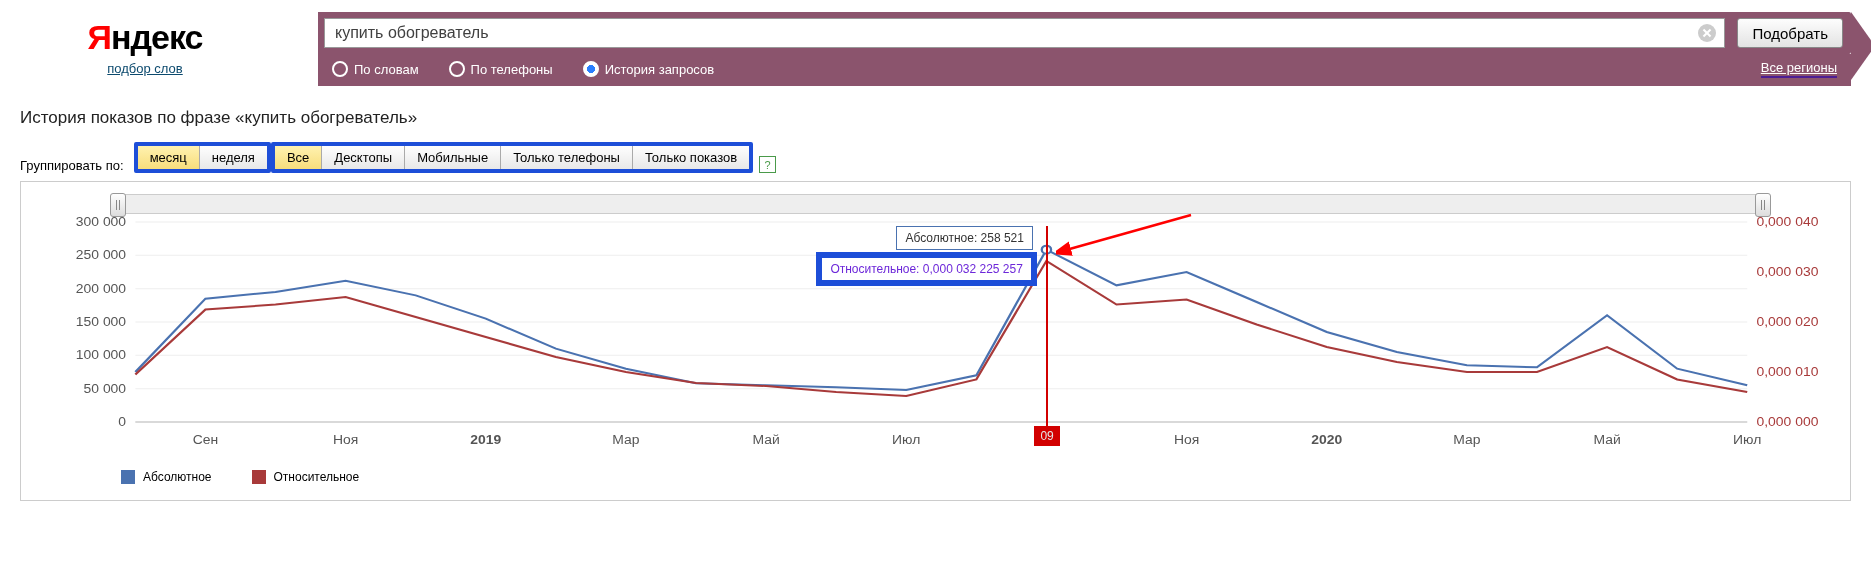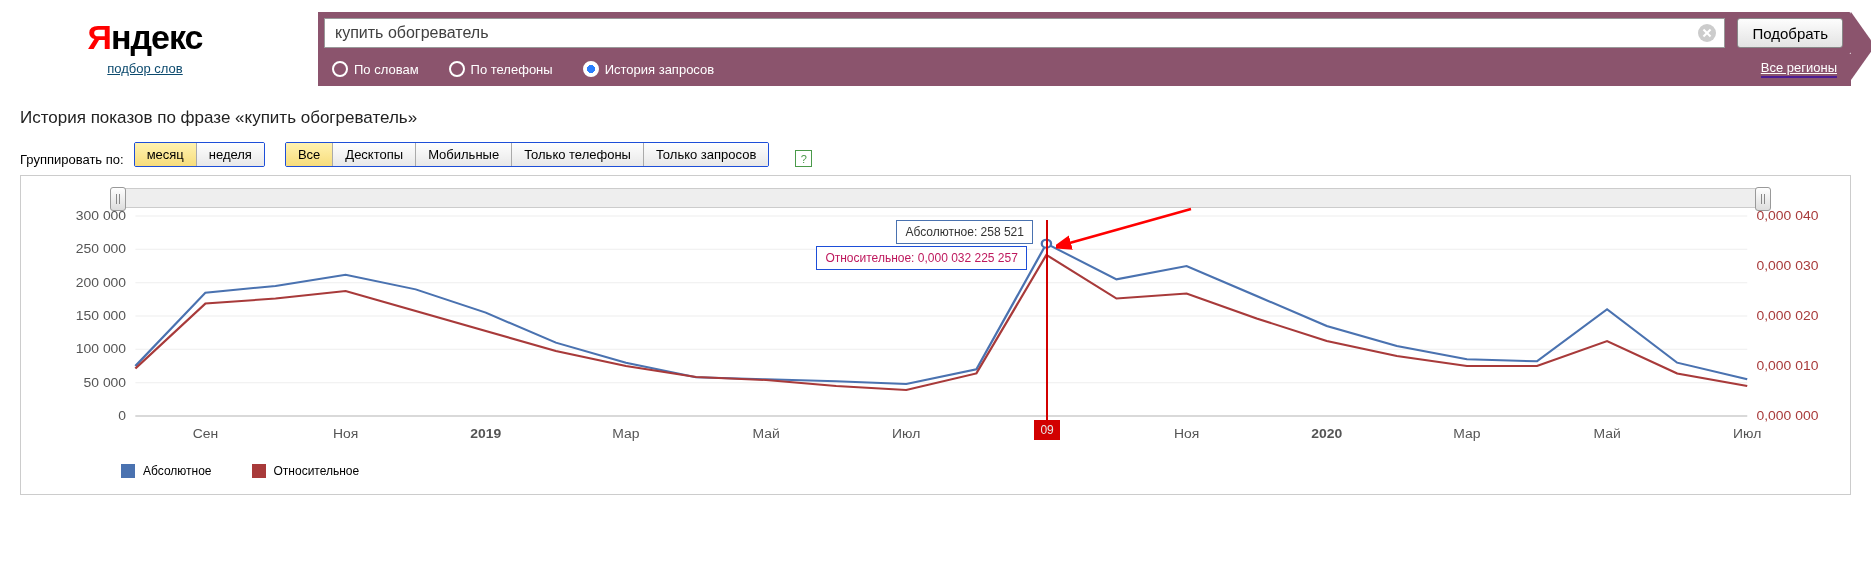--- a/index.html
+++ b/index.html
@@ -23,38 +23,38 @@
   .go-btn{margin:6px 8px 6px 6px;padding:4px 14px;background:linear-gradient(#fdfdfd,#e3e3e3);border:1px solid #888;border-radius:3px;font-size:15px;cursor:pointer;}
   .opt-bar{display:flex;align-items:center;background:#8b546d;color:#fff;padding:6px 14px 8px 14px;font-size:13px;}
   .radio{display:inline-flex;align-items:center;margin-right:30px;}
   .rdot{width:12px;height:12px;border-radius:50%;border:2px solid #fff;margin-right:6px;background:transparent;}
   .rdot.sel2{background:radial-gradient(circle,#2a7fff 45%,#fff 48%);border-color:#fff;}
   .regions{margin-left:auto;color:#fff;border-bottom:2px solid #4c1d95;padding-bottom:1px;}
   
   .subtitle{font-size:17px;color:#222;margin:22px 0 14px 0;}
   .filters{display:flex;align-items:flex-end;margin-bottom:8px;}
   .flabel{margin-right:10px;}
-  .seg{display:inline-flex;border:1px solid #1d4ed8;border-radius:2px;overflow:hidden;margin-right:20px;}
+  .seg{display:inline-flex;border:4px solid #1d4ed8;border-radius:2px;overflow:hidden;}
   .seg button{border:none;padding:4px 12px;font-size:13px;background:linear-gradient(#fefefe,#e8e8e8);cursor:pointer;border-right:1px solid #aaa;}
   .seg button:last-child{border-right:none;}
   .seg button.active{background:linear-gradient(#fff2b0,#f7dd7c);}
   .help{display:inline-flex;align-items:center;justify-content:center;width:15px;height:15px;border:1px solid #4a9a4a;color:#4a9a4a;font-size:11px;margin-left:6px;}
   
   .panel{border:1px solid #ccc;padding:14px 10px 16px 10px;position:relative;}
   .track{position:absolute;left:90px;right:80px;top:12px;height:18px;background:#eee;border:1px solid #ccc;border-radius:2px;}
   .handle{position:absolute;top:-2px;width:14px;height:22px;background:linear-gradient(#fefefe,#ddd);border:1px solid #999;border-radius:3px;display:flex;flex-direction:column;align-items:center;justify-content:center;}
   .handle::before,.handle::after{content:"";width:1px;height:10px;background:#888;margin:0 1px;display:inline-block;}
   .handle{flex-direction:row;}
   .chart-area{position:relative;height:250px;margin-top:6px;}
   svg{display:block;}
   .series-abs{fill:none;stroke:#4a72b0;stroke-width:2;}
   .series-rel{fill:none;stroke:#a83a3a;stroke-width:2;}
   .tip{position:absolute;font-size:12px;padding:4px 8px;background:#fff;white-space:nowrap;}
   .tip.abs{border:1px solid #4a72b0;color:#333;}
-  .tip.rel{border:1px solid #1d4ed8;color:#be185d;text-align:center;}
+  .tip.rel{border:6px solid #1d4ed8;color:#6d28d9;text-align:center;}
   .flag{position:absolute;background:#d20000;color:#e5e5e5;font-size:12px;padding:3px 6px;}
   .flag::before{content:"";position:absolute;left:50%;bottom:100%;width:2px;height:200px;background:#d20000;transform:translateX(-50%);}
   .arrow{position:absolute;}
   .legend{display:flex;align-items:center;margin-top:18px;padding-left:90px;}
   .lg{display:inline-flex;align-items:flex-start;margin-right:40px;font-size:12px;}
   .sw{width:14px;height:14px;margin-right:8px;}
   .sw.blue{background:#4a72b0;}
   .sw.red{background:#a83a3a;}
 </style>
 </head>
@@ -103,21 +103,21 @@
     <span class="flabel">Группировать по:</span>
     <span class="seg">
       <button class="active">месяц</button>
       <button>неделя</button>
     </span>
     <span class="seg">
       <button class="active">Все</button>
       <button>Десктопы</button>
       <button>Мобильные</button>
       <button>Только телефоны</button>
-      <button>Только запросов</button>
+      <button>Только показов</button>
     </span>
     <span class="help">?</span>
   </div>
 
   <div class="panel">
     <div class="track">
       <span class="handle" style="left:-2px"></span>
       <span class="handle" style="right:-2px"></span>
     </div>
 

